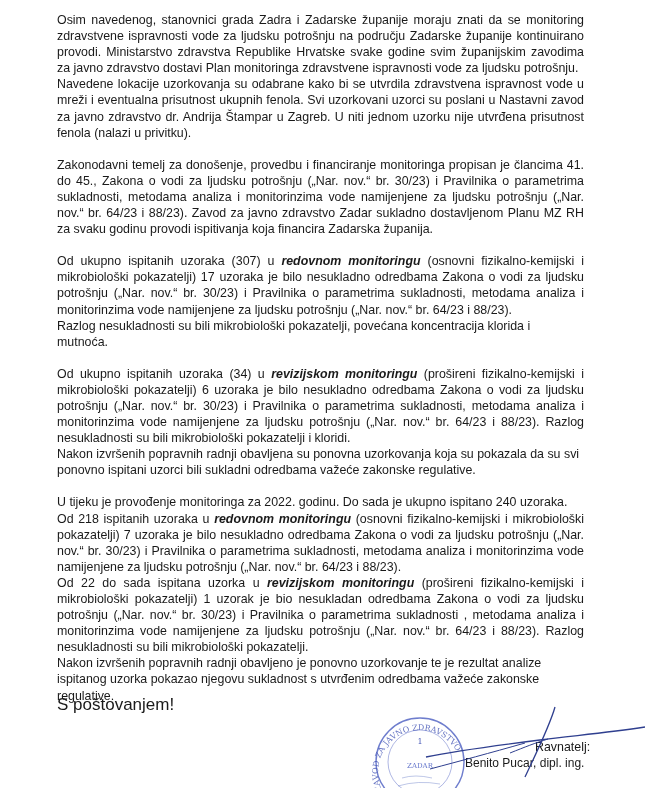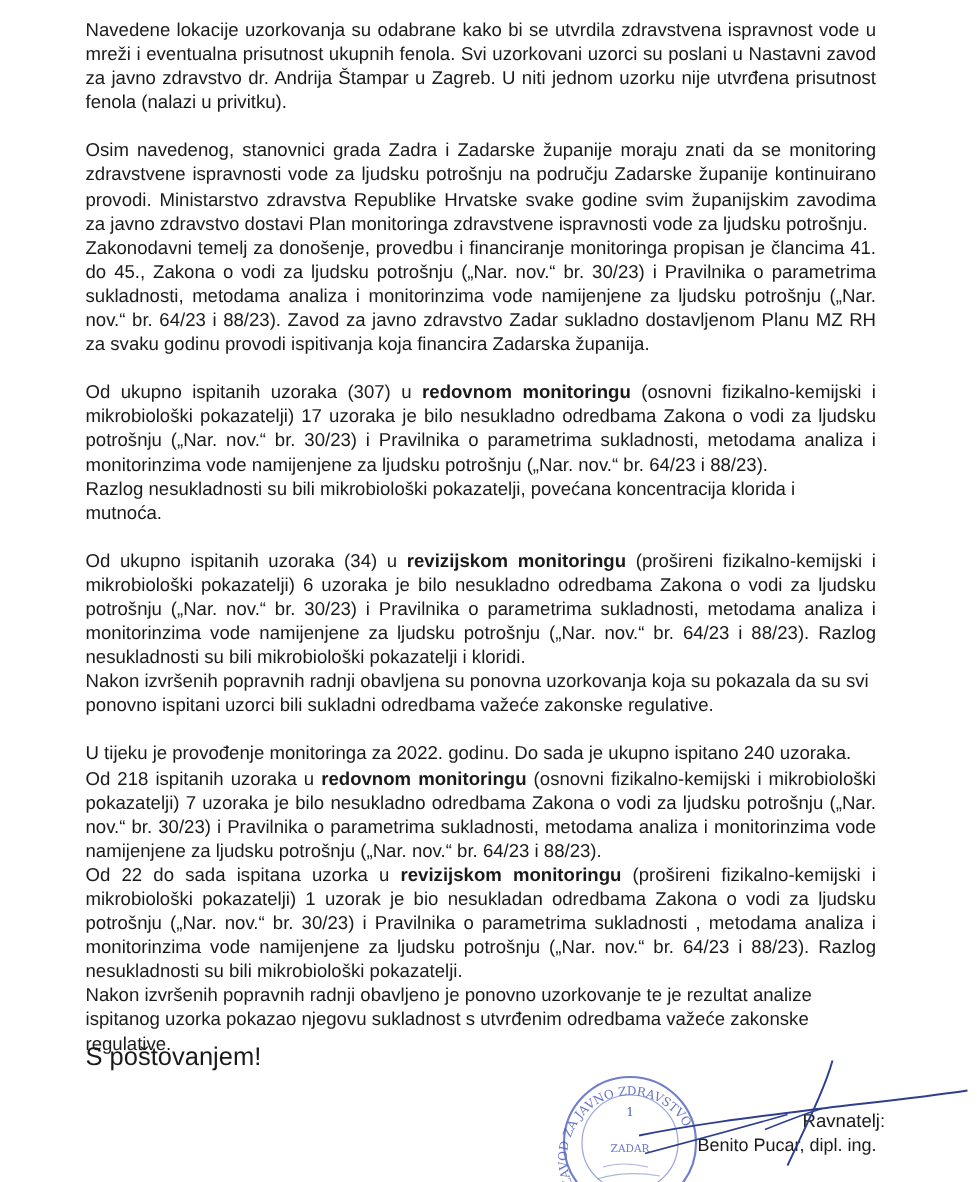--- a/index.html
+++ b/index.html
@@ -9,33 +9,33 @@
     color: #1a1a1a;
   }
   .page {
     position: absolute; left: 57px; top: 12px; width: 527px;
     font-size: 12.4px; line-height: 16.1px;
   }
   .para { margin: 0 0 16px 0; text-align: justify; }
   .para.tight { margin-bottom: 0; }
   .para.left { text-align: left; }
   .bold { font-weight: bold; }
-  .bi { font-weight: bold; }
+  .bi { font-weight: bold; font-style: italic; }
   .closing { position: absolute; left: 57px; top: 695px; font-size: 17px; }
   .sign-title { position: absolute; left: 535px; top: 740px; font-size: 12.4px; }
   .sign-name { position: absolute; left: 465px; top: 756px; font-size: 12px; }
   .stamp { position: absolute; left: 370px; top: 712px; width: 100px; height: 90px; }
   .signature { position: absolute; left: 390px; top: 705px; width: 260px; height: 83px; }
 </style>
 </head>
 <body>
 
 <div class="page">
+  <p class="para tight">Osim navedenog, stanovnici grada Zadra i Zadarske županije moraju znati da se monitoring zdravstvene ispravnosti vode za ljudsku potrošnju na području Zadarske županije kontinuirano provodi. Ministarstvo zdravstva Republike Hrvatske svake godine svim županijskim zavodima za javno zdravstvo dostavi Plan monitoringa zdravstvene ispravnosti vode za ljudsku potrošnju.</p>
   <p class="para">Navedene lokacije uzorkovanja su odabrane kako bi se utvrdila zdravstvena ispravnost vode u mreži i eventualna prisutnost ukupnih fenola. Svi uzorkovani uzorci su poslani u Nastavni zavod za javno zdravstvo dr. Andrija Štampar u Zagreb. U niti jednom uzorku nije utvrđena prisutnost fenola (nalazi u privitku).</p>
-  <p class="para tight">Osim navedenog, stanovnici grada Zadra i Zadarske županije moraju znati da se monitoring zdravstvene ispravnosti vode za ljudsku potrošnju na području Zadarske županije kontinuirano provodi. Ministarstvo zdravstva Republike Hrvatske svake godine svim županijskim zavodima za javno zdravstvo dostavi Plan monitoringa zdravstvene ispravnosti vode za ljudsku potrošnju.</p>
   <p class="para">Zakonodavni temelj za donošenje, provedbu i financiranje monitoringa propisan je člancima 41. do 45.,  Zakona o vodi za ljudsku potrošnju („Nar. nov.“ br. 30/23) i Pravilnika o parametrima sukladnosti, metodama analiza i monitorinzima vode namijenjene za ljudsku potrošnju („Nar. nov.“ br. 64/23 i 88/23). Zavod za javno zdravstvo Zadar sukladno dostavljenom Planu MZ RH za svaku godinu provodi ispitivanja koja financira Zadarska županija.</p>
 
   <p class="para tight"><span>Od ukupno ispitanih uzoraka (307) u </span><span class="bi">redovnom monitoringu</span><span> (osnovni fizikalno-kemijski i mikrobiološki pokazatelji) 17 uzoraka je bilo nesukladno odredbama Zakona o vodi za ljudsku potrošnju („Nar. nov.“ br. 30/23) i Pravilnika o parametrima sukladnosti, metodama analiza i monitorinzima vode namijenjene za ljudsku potrošnju („Nar. nov.“ br. 64/23 i 88/23).</span></p>
   <p class="para left">Razlog nesukladnosti su bili mikrobiološki pokazatelji, povećana koncentracija klorida i mutnoća.</p>
 
   <p class="para tight"><span>Od ukupno ispitanih uzoraka (34) u </span><span class="bi">revizijskom monitoringu</span><span> (prošireni fizikalno-kemijski i mikrobiološki pokazatelji) 6 uzoraka je bilo nesukladno odredbama Zakona o vodi za ljudsku potrošnju („Nar. nov.“ br. 30/23) i Pravilnika o parametrima sukladnosti, metodama analiza i monitorinzima vode namijenjene za ljudsku potrošnju („Nar. nov.“ br. 64/23 i 88/23). Razlog nesukladnosti su bili mikrobiološki pokazatelji i kloridi.</span></p>
   <p class="para left">Nakon izvršenih popravnih radnji obavljena su ponovna uzorkovanja koja su pokazala da su svi ponovno ispitani uzorci bili sukladni odredbama važeće zakonske regulative.</p>
 
   <p class="para tight left">U tijeku je provođenje monitoringa za 2022. godinu. Do sada je ukupno ispitano 240 uzoraka.</p>
   <p class="para tight"><span>Od 218 ispitanih uzoraka u </span><span class="bi">redovnom monitoringu</span><span> (osnovni fizikalno-kemijski i mikrobiološki pokazatelji) 7 uzoraka je bilo nesukladno odredbama Zakona o vodi za ljudsku potrošnju („Nar. nov.“ br. 30/23) i Pravilnika o parametrima sukladnosti, metodama analiza i monitorinzima vode namijenjene za ljudsku potrošnju („Nar. nov.“ br. 64/23 i 88/23).</span></p>

